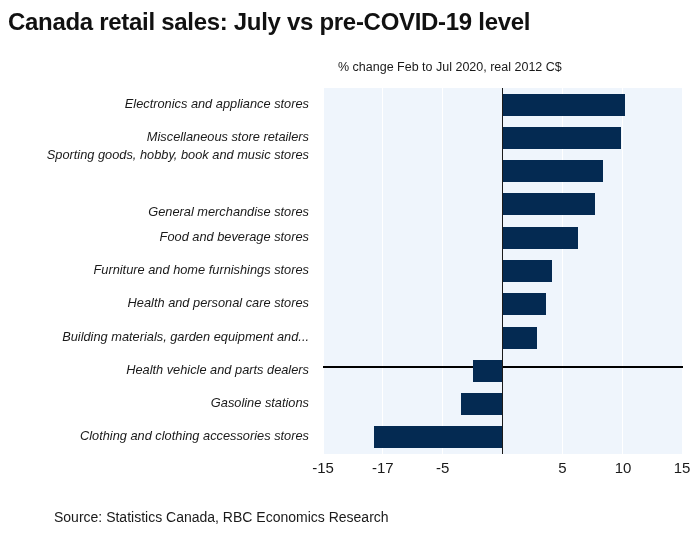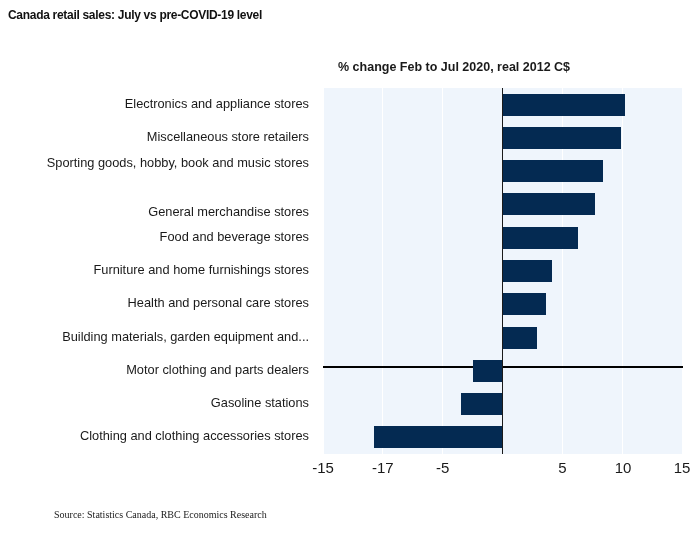--- a/index.html
+++ b/index.html
@@ -14,34 +14,34 @@
     overflow: hidden;
     position: relative;
   }
 
   
   #chart-title {
     position: absolute;
     left: 8px;
     top: 8px;
     width: 676px;
-    font-size: 12px;
+    font-size: 24px;
     font-weight: bold;
     color: #111111;
     letter-spacing: -0.3px;
     white-space: nowrap;
   }
 
   
   #chart-subtitle {
     position: absolute;
     left: 338px;
     top: 60px;
     font-size: 12.5px;
-    font-weight: bold;
+    font-weight: normal;
     color: #1a1a1a;
     white-space: nowrap;
   }
 
   
   #plot-wrap {
     position: absolute;
     left: 0px;
     top: 88px;
     width: 692px;
@@ -84,42 +84,42 @@
     z-index: 3;
   }
   .cat-label {
     position: absolute;
     right: 383px;
     text-align: right;
     font-size: 12.8px;
     color: #1a1a1a;
     white-space: nowrap;
     line-height: 1;
+    font-style: italic;
   }
 
   
   .tick-label {
     position: absolute;
     top: 459px;
     font-size: 15px;
     color: #1a1a1a;
     text-align: center;
     white-space: nowrap;
     transform: translateX(-50%);
   }
 
   
   #source-note {
     position: absolute;
     left: 54px;
     top: 509px;
-    font-size: 10px;
+    font-size: 14px;
     color: #1a1a1a;
     white-space: nowrap;
-    font-family: Liberation Serif, serif;
   }
 </style>
 </head>
 <body>
 
 <div id="chart-title">Canada retail sales: July vs pre-COVID-19 level</div>
 <div id="chart-subtitle">% change Feb to Jul 2020, real 2012 C$</div>
 
 <div id="plot-wrap">
   <div id="plot-area"></div>
@@ -141,27 +141,27 @@
       <div class="bar" title="Furniture and home furnishings stores: 4.1" style="left: 502.5px; top: 172px; width: 49.0633px; height: 22px;"></div>
       <div class="bar" title="Health and personal care stores: 3.6" style="left: 502.5px; top: 205.273px; width: 43.08px; height: 22px;"></div>
       <div class="bar" title="Building materials, garden equipment and...: 2.9" style="left: 502.5px; top: 238.545px; width: 34.7033px; height: 22px;"></div>
       <div class="bar" title="Motor vehicle and parts dealers: -2.5" style="left: 472.583px; top: 271.818px; width: 29.9167px; height: 22px;"></div>
       <div class="bar" title="Gasoline stations: -3.5" style="left: 460.617px; top: 305.091px; width: 41.8833px; height: 22px;"></div>
       <div class="bar" title="Clothing and clothing accessories stores: -10.7" style="left: 374.457px; top: 338.364px; width: 128.043px; height: 22px;"></div>
     </div>
   <div id="labels">
       <div class="cat-label" style="top: 9.63636px;">Electronics and appliance stores</div>
       <div class="cat-label" style="top: 42.9091px;">Miscellaneous store retailers</div>
-      <div class="cat-label" style="top: 69px; margin-left: 22px;">Sporting goods, hobby, book and music stores</div>
+      <div class="cat-label" style="top: 61px; margin-left: 22px;">Sporting goods, hobby, book and music stores</div>
       <div class="cat-label" style="top: 109.455px; margin-top: 9px;">General merchandise stores</div>
       <div class="cat-label" style="top: 142.727px;">Food and beverage stores</div>
       <div class="cat-label" style="top: 176px;">Furniture and home furnishings stores</div>
       <div class="cat-label" style="top: 209.273px;">Health and personal care stores</div>
       <div class="cat-label" style="top: 242.545px;">Building materials, garden equipment and...</div>
-      <div class="cat-label" style="top: 275.818px;">Motor clothing and parts dealers</div>
+      <div class="cat-label" style="top: 275.818px;">Health vehicle and parts dealers</div>
       <div class="cat-label" style="top: 309.091px;">Gasoline stations</div>
       <div class="cat-label" style="top: 342.364px;">Clothing and clothing accessories stores</div>
     </div>
 </div>
 <div id="axis-line"></div>
 <div id="ticks">
     <div class="tick-label" style="left: 323px;">-15</div>
     <div class="tick-label" style="left: 382.833px;">-17</div>
     <div class="tick-label" style="left: 442.667px;">-5</div>
     <div class="tick-label" style="left: 562.333px;">5</div>

